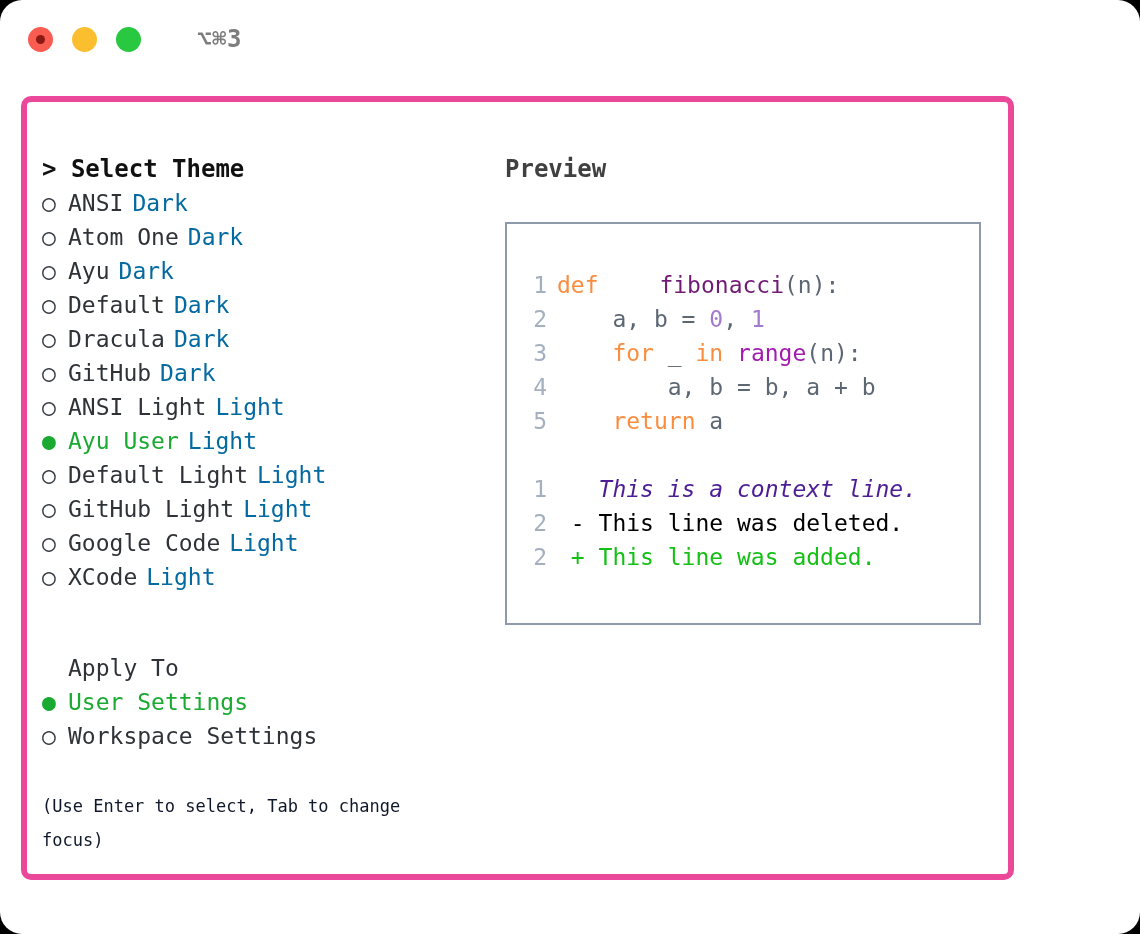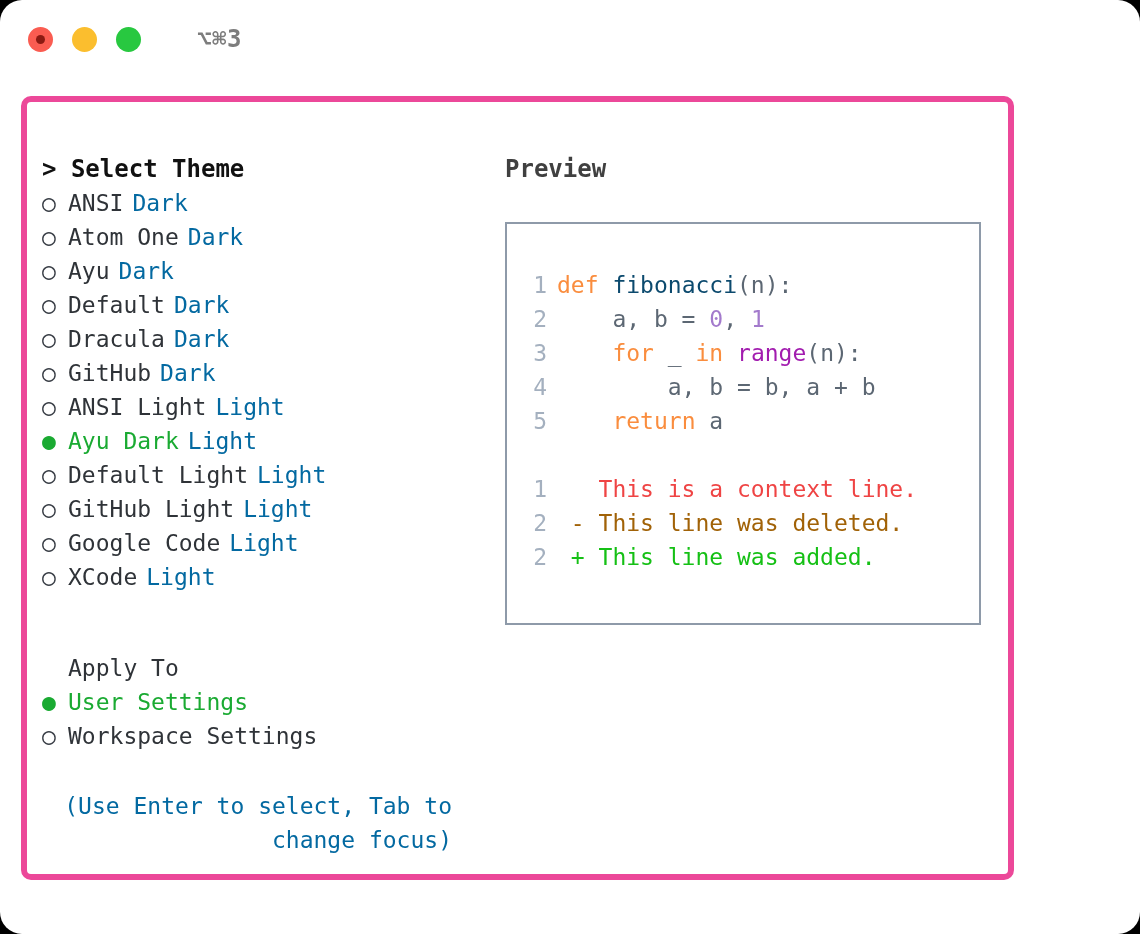--- a/index.html
+++ b/index.html
@@ -133,25 +133,24 @@
     line-height: 34px;
     font-size: 23px;
     white-space: pre;
     margin-top: 57px;
   }
   .section-head .marker { color: transparent; }
   .section-head .opt-label { color: #2f3338; }
 
   .hint {
     margin-top: 36px;
-    font-size: 23px;
-    line-height: 34px;
-    color: #0369a1;
+    font-size: 17px;
+    line-height: 34px;
+    color: #0f172a;
     width: 410px;
-    text-align: right;
   }
 
   
   .right-col {
     position: absolute;
     left: 478px;
     top: 50px;
     width: 490px;
   }
   .preview-title {
@@ -175,27 +174,27 @@
     white-space: pre;
   }
   .ln {
     color: #a4b0bf;
     display: inline-block;
     width: 22px;
     text-align: right;
     margin-right: 10px;
   }
   .kw   { color: #fa8d3e; }
-  .fn   { color: #0c4a6e; }
+  .fn   { color: #701a75; margin-left: 47px; }
   .num  { color: #a37acc; }
   .bi   { color: #a21caf; }
   .pl   { color: #5c6773; }
   .gap  { height: 34px; }
-  .ctx  { color: #ef4444; }
-  .del  { color: #a16207; text-align: right; }
+  .ctx  { color: #4c1d95; font-style: italic; }
+  .del  { color: #000000; text-align: right; }
   .add  { color: #15c015; }
 </style>
 </head>
 <body>
 
 <div class="window">
 
   <div class="titlebar">
     <div class="dots">
       <span class="dot dot-red"></span>
@@ -211,21 +210,21 @@
       <div class="left-col">
         <div class="heading">&gt; Select Theme</div>
         <div id="theme-list">
             <div class="opt-row"><span class="marker">○</span><span class="opt-label">ANSI</span><span class="opt-kind">Dark</span></div>
             <div class="opt-row"><span class="marker">○</span><span class="opt-label">Atom One</span><span class="opt-kind">Dark</span></div>
             <div class="opt-row"><span class="marker">○</span><span class="opt-label">Ayu</span><span class="opt-kind">Dark</span></div>
             <div class="opt-row"><span class="marker">○</span><span class="opt-label">Default</span><span class="opt-kind">Dark</span></div>
             <div class="opt-row"><span class="marker">○</span><span class="opt-label">Dracula</span><span class="opt-kind">Dark</span></div>
             <div class="opt-row"><span class="marker">○</span><span class="opt-label">GitHub</span><span class="opt-kind">Dark</span></div>
             <div class="opt-row"><span class="marker">○</span><span class="opt-label">ANSI Light</span><span class="opt-kind">Light</span></div>
-            <div class="opt-row"><span class="marker sel">●</span><span class="opt-label sel">Ayu Dark</span><span class="opt-kind">Light</span></div>
+            <div class="opt-row"><span class="marker sel">●</span><span class="opt-label sel">Ayu User</span><span class="opt-kind">Light</span></div>
             <div class="opt-row"><span class="marker">○</span><span class="opt-label">Default Light</span><span class="opt-kind">Light</span></div>
             <div class="opt-row"><span class="marker">○</span><span class="opt-label">GitHub Light</span><span class="opt-kind">Light</span></div>
             <div class="opt-row"><span class="marker">○</span><span class="opt-label">Google Code</span><span class="opt-kind">Light</span></div>
             <div class="opt-row"><span class="marker">○</span><span class="opt-label">XCode</span><span class="opt-kind">Light</span></div>
           </div>
 
         <div class="section-head">
           <span class="marker">&nbsp;</span>
           <span class="opt-label">Apply To</span>
         </div>

